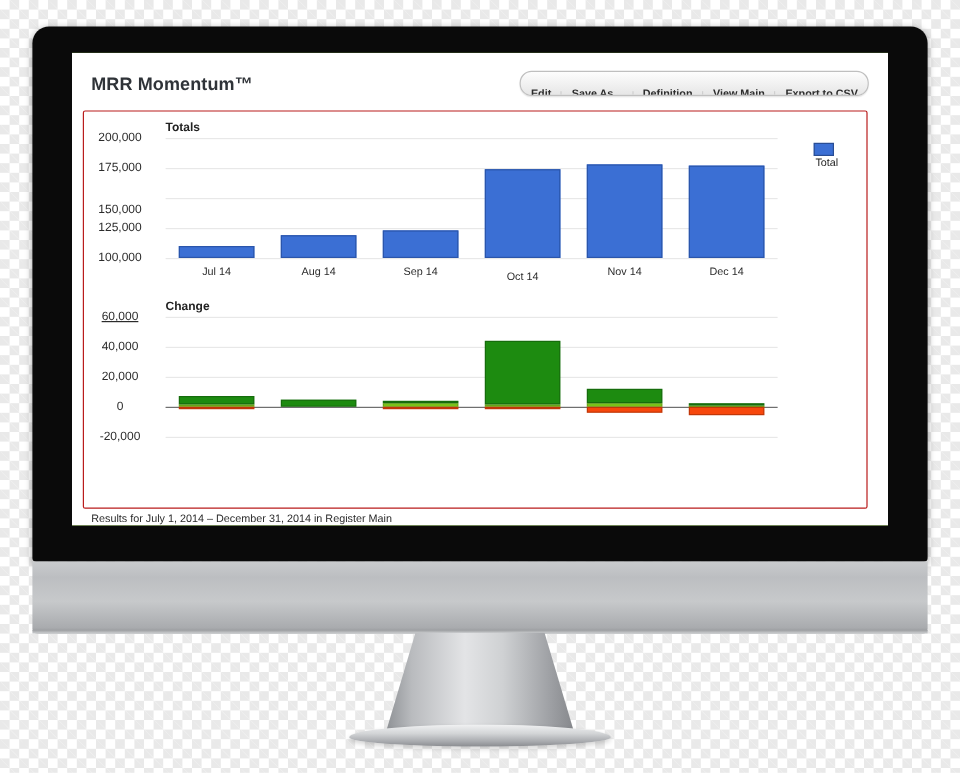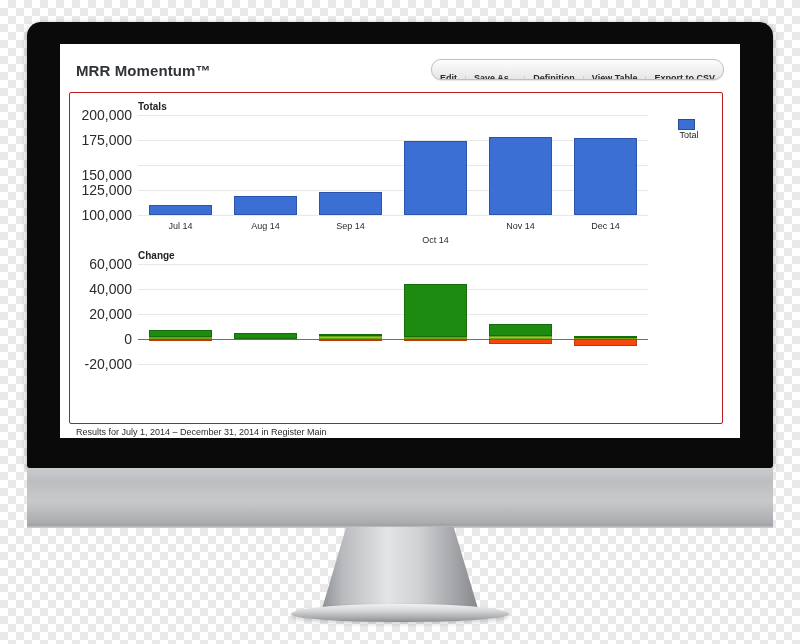--- a/index.html
+++ b/index.html
@@ -73,21 +73,21 @@
     position:absolute;left:9px;top:48px;width:652px;height:330px;
     border:1px solid #b91c1c;background:#fff;border-radius:2px;
   }
   .chart-title{position:absolute;font-size:10px;font-weight:bold;color:#222;}
 
   
   .plot{position:absolute;}
   .gridline{position:absolute;left:0;right:0;height:1px;background:#e8e8e8;}
   .zeroline{position:absolute;left:0;right:0;height:1px;background:#6f6f6f;}
   .ytick{
-    position:absolute;right:6px;font-size:14px;color:#2b2b2b;text-align:right;
+    position:absolute;right:6px;font-size:10px;color:#2b2b2b;text-align:center;
     transform:translateY(-50%);white-space:nowrap;
   }
   .xlabel{
     position:absolute;font-size:9px;color:#2b2b2b;text-align:center;
     transform:translateX(-50%);white-space:nowrap;
   }
   .bar{position:absolute;box-sizing:border-box;}
   .bar-total{background:#3b6fd4;border:1px solid #2a55ab;}
   .seg{position:absolute;box-sizing:border-box;}
 
@@ -112,21 +112,21 @@
 
   <div class="screen">
     <div class="app">
 
       <div class="topbar">
         <div class="app-title">MRR Momentum™</div>
         <div class="toolbar" id="toolbar">
             <div class="tb-btn">Edit</div>
             <div class="tb-btn">Save As...</div>
             <div class="tb-btn">Definition</div>
-            <div class="tb-btn">View Table</div>
+            <div class="tb-btn">View Main</div>
             <div class="tb-btn">Export to CSV</div>
           </div>
       </div>
 
       <div class="panel">
         <div class="chart-title" style="left:68px;top:8px;">Totals</div>
         <div class="plot" id="totals-plot" style="left:68px;top:22px;width:510px;height:100px;">
             <div class="gridline" style="top: 100px;"></div>
             <div class="ytick" style="top: 100px; width: 64px; right: 516px;">100,000</div>
             <div class="gridline" style="top: 75px;"></div>
@@ -137,21 +137,21 @@
             <div class="ytick" style="top: 25px; width: 64px; right: 516px;">175,000</div>
             <div class="gridline" style="top: 0px;"></div>
             <div class="ytick" style="top: 0px; width: 64px; right: 516px;">200,000</div>
             <div class="bar bar-total" style="left: 11px; top: 90px; width: 63px; height: 10px; background: rgb(59, 111, 212);"></div>
             <div class="xlabel" style="left: 42.5px; top: 106px;">Jul 14</div>
             <div class="bar bar-total" style="left: 96px; top: 81px; width: 63px; height: 19px; background: rgb(59, 111, 212);"></div>
             <div class="xlabel" style="left: 127.5px; top: 106px;">Aug 14</div>
             <div class="bar bar-total" style="left: 181px; top: 77px; width: 63px; height: 23px; background: rgb(59, 111, 212);"></div>
             <div class="xlabel" style="left: 212.5px; top: 106px;">Sep 14</div>
             <div class="bar bar-total" style="left: 266px; top: 26px; width: 63px; height: 74px; background: rgb(59, 111, 212);"></div>
-            <div class="xlabel" style="left: 297.5px; top: 120px;">Oct 14</div>
+            <div class="xlabel" style="left: 297.5px; top: 110px;">Oct 14</div>
             <div class="bar bar-total" style="left: 351px; top: 21.5px; width: 63px; height: 78.5px; background: rgb(59, 111, 212);"></div>
             <div class="xlabel" style="left: 382.5px; top: 106px;">Nov 14</div>
             <div class="bar bar-total" style="left: 436px; top: 22.5px; width: 63px; height: 77.5px; background: rgb(59, 111, 212);"></div>
             <div class="xlabel" style="left: 467.5px; top: 106px;">Dec 14</div>
           </div>
         <div class="legend" id="totals-legend" style="left:608px;top:26px;">
             <div class="legend-row">
               <div class="legend-swatch" style="background: rgb(59, 111, 212);"></div>
               <div class="legend-label">Total</div>
             </div>
@@ -161,21 +161,21 @@
         <div class="plot" id="change-plot" style="left:68px;top:171px;width:510px;height:100px;">
             <div class="gridline" style="top: 100px;"></div>
             <div class="ytick" style="top: 100px; width: 64px; right: 516px;">-20,000</div>
             <div class="gridline" style="top: 75px;"></div>
             <div class="ytick" style="top: 75px; width: 64px; right: 516px;">0</div>
             <div class="gridline" style="top: 50px;"></div>
             <div class="ytick" style="top: 50px; width: 64px; right: 516px;">20,000</div>
             <div class="gridline" style="top: 25px;"></div>
             <div class="ytick" style="top: 25px; width: 64px; right: 516px;">40,000</div>
             <div class="gridline" style="top: 0px;"></div>
-            <div class="ytick" style="top: 0px; width: 64px; right: 516px;">60,000</div>
+            <div class="ytick" style="top: 0px; width: 64px; right: 516px; text-decoration: underline;">60,000</div>
             <div class="zeroline" style="top: 75px;"></div>
             <div class="seg" style="left: 11px; top: 72.75px; width: 63px; height: 2.25px; background: rgb(134, 213, 27); border: 1px solid rgba(0, 0, 0, 0.22);"></div>
             <div class="seg" style="left: 11px; top: 65.75px; width: 63px; height: 7px; background: rgb(29, 139, 16); border: 1px solid rgba(0, 0, 0, 0.22);"></div>
             <div class="seg" style="left: 11px; top: 75px; width: 63px; height: 2px; background: rgb(247, 71, 12); border: 1px solid rgba(0, 0, 0, 0.22);"></div>
             <div class="seg" style="left: 96px; top: 68.75px; width: 63px; height: 6.25px; background: rgb(29, 139, 16); border: 1px solid rgba(0, 0, 0, 0.22);"></div>
             <div class="seg" style="left: 181px; top: 72.25px; width: 63px; height: 2.75px; background: rgb(134, 213, 27); border: 1px solid rgba(0, 0, 0, 0.22);"></div>
             <div class="seg" style="left: 181px; top: 70.25px; width: 63px; height: 2px; background: rgb(29, 139, 16); border: 1px solid rgba(0, 0, 0, 0.22);"></div>
             <div class="seg" style="left: 181px; top: 75px; width: 63px; height: 2px; background: rgb(247, 71, 12); border: 1px solid rgba(0, 0, 0, 0.22);"></div>
             <div class="seg" style="left: 266px; top: 73.375px; width: 63px; height: 2px; background: rgb(134, 213, 27); border: 1px solid rgba(0, 0, 0, 0.22);"></div>
             <div class="seg" style="left: 266px; top: 20.25px; width: 63px; height: 53.125px; background: rgb(29, 139, 16); border: 1px solid rgba(0, 0, 0, 0.22);"></div>

